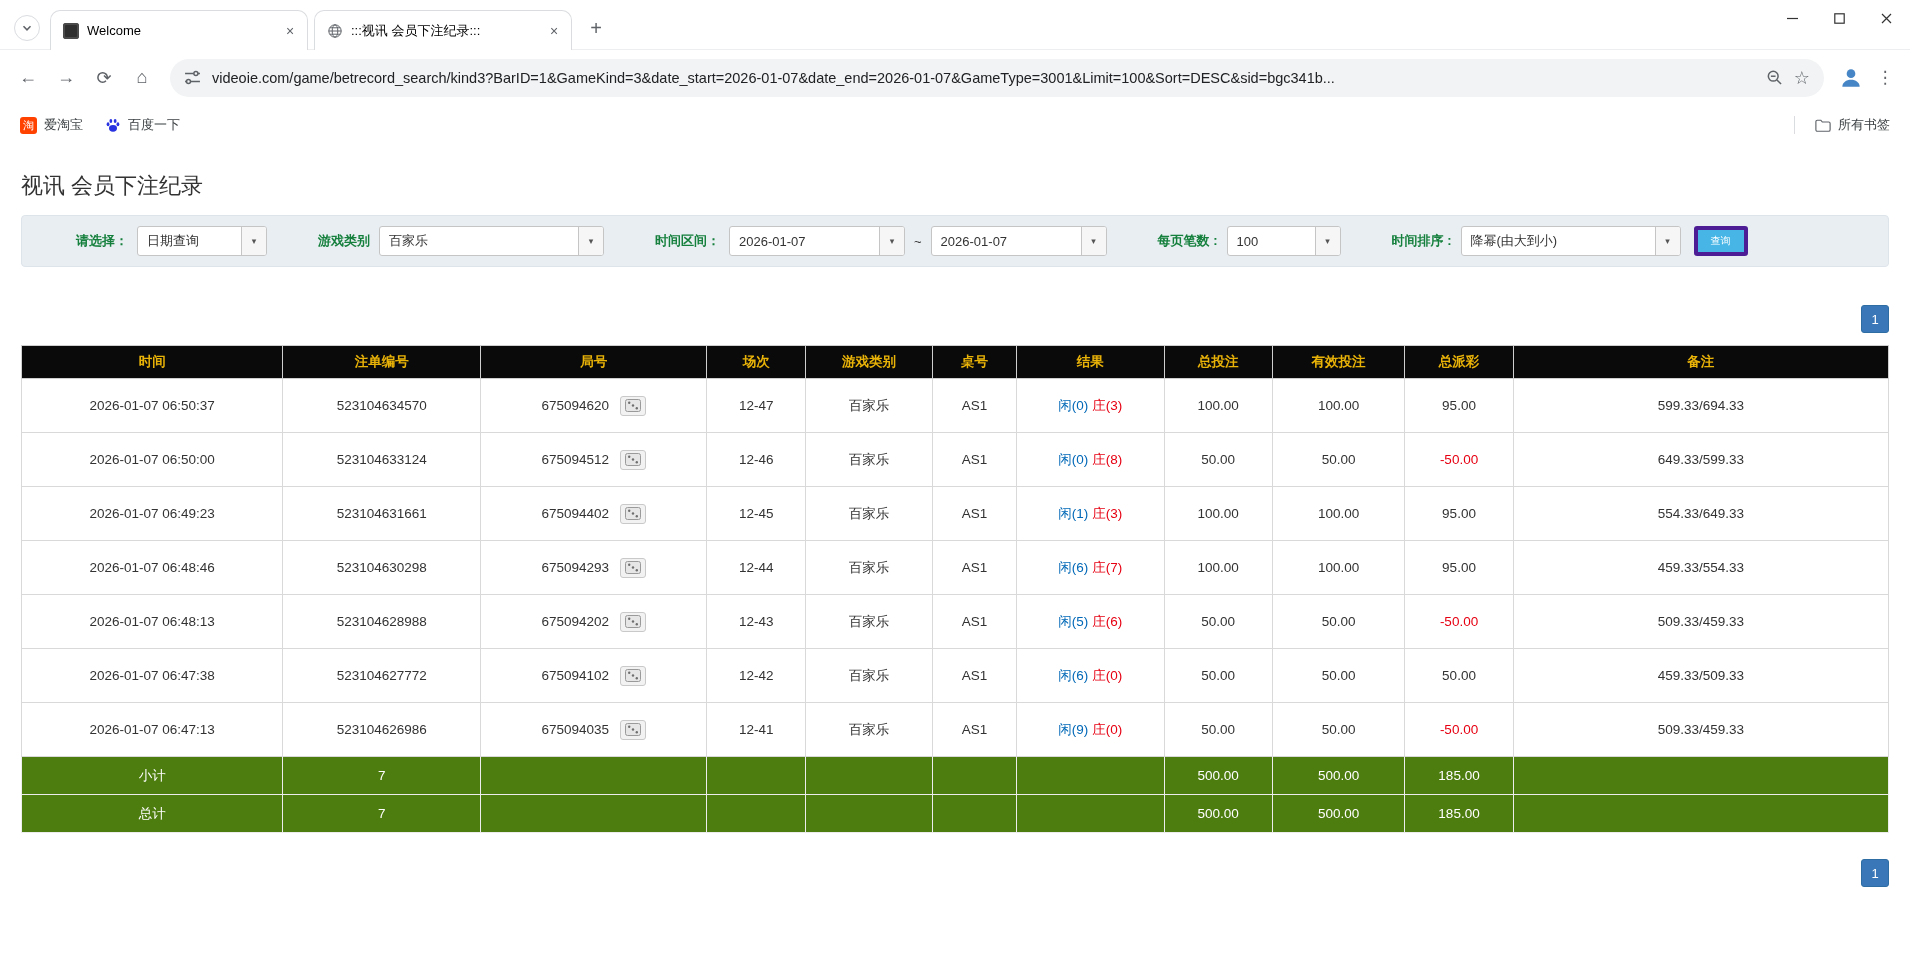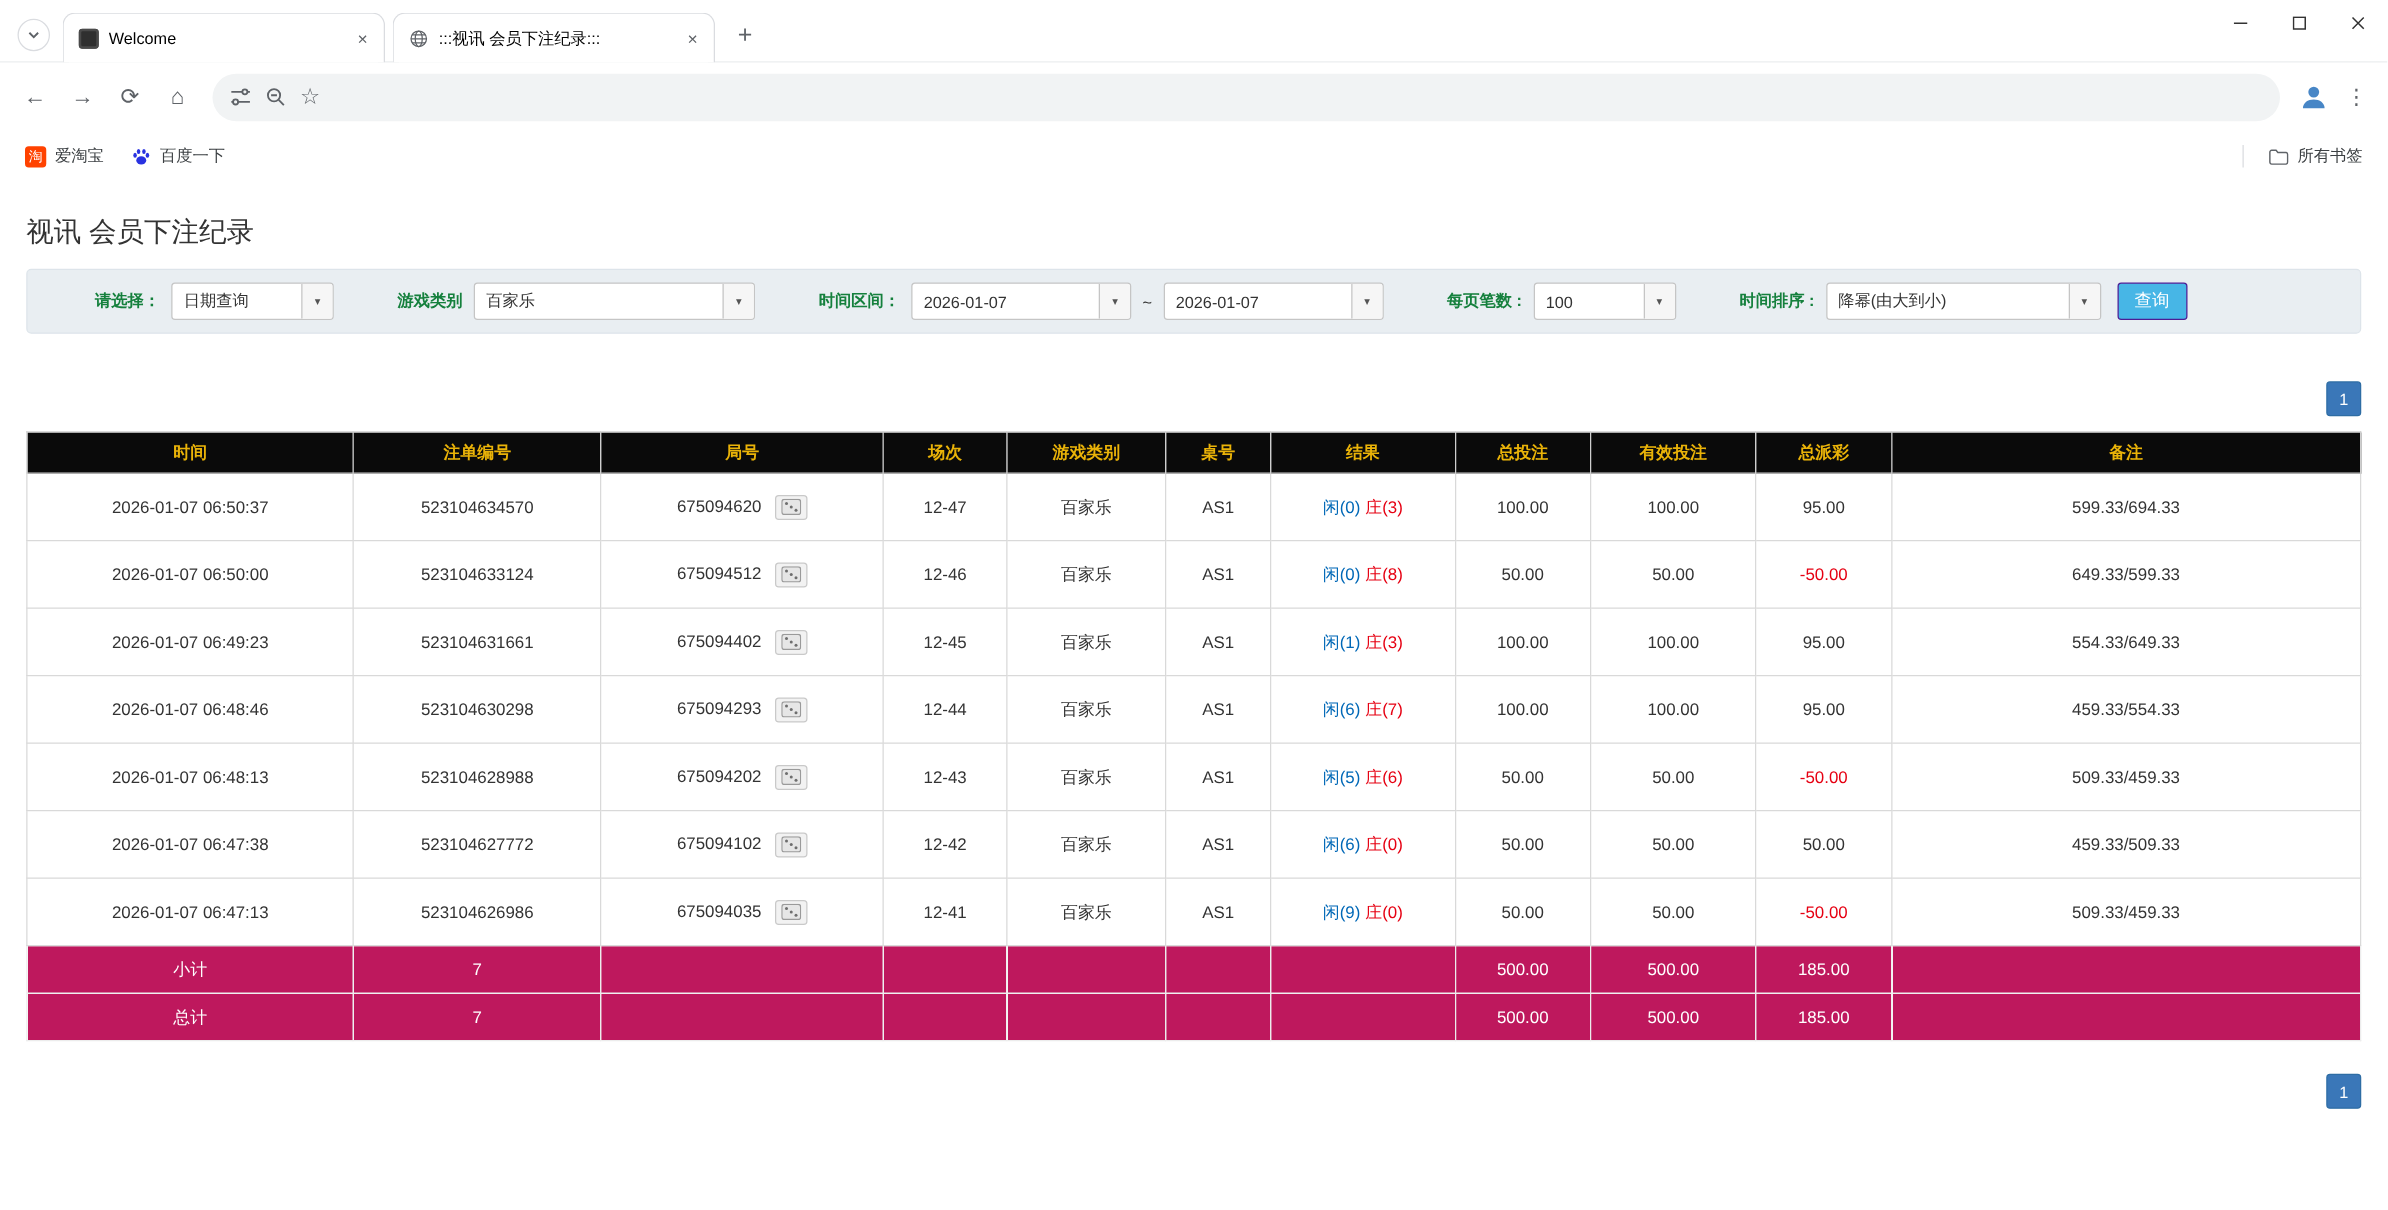--- a/index.html
+++ b/index.html
@@ -41,34 +41,34 @@
   
   .page { padding:0 21px; }
   .page h1 { font-size:22px; line-height:26px; font-weight:500; color:#333; margin:28px 0 16px; }
 
   .filters { background:#e9eef2; border:1px solid #dde4ea; border-radius:4px; padding:10px 12px; display:flex; align-items:center; gap:9px; }
   .flabel { color:#15803d; font-weight:bold; font-size:13px; white-space:nowrap;margin-left:42px; }
   .combo { display:inline-flex; align-items:center; justify-content:space-between; background:#fff; border:1px solid #c5c5c5; border-radius:3px; height:30px; overflow:hidden;gap:12px; }
   .combo .val { padding:0 9px; font-size:13px; color:#333; white-space:nowrap; }
   .combo .dd { width:25px; align-self:stretch; border-left:1px solid #c5c5c5; background:#f6f6f6; display:flex; align-items:center; justify-content:center; color:#555; font-size:9px; flex:0 0 auto; }
   .tilde { color:#333; font-size:13px; }
-  .search-btn { background:var(--accent-button); color:#fff; border:1px solid #4c1d95; border-radius:3px; height:30px; padding:0 13px; font-size:14px; margin-left:4px; }
+  .search-btn { background:var(--accent-button); color:#fff; border:4px solid #4c1d95; border-radius:3px; height:30px; padding:0 13px; font-size:10px; margin-left:4px; }
 
   .infobar { margin-top:22px; background:#dff0d8; border:1px solid #d2e7c5; border-radius:3px; height:40px; display:flex; align-items:center; justify-content:space-between; padding:0 14px; font-size:13px; color:#444; }
   .infobar .notice { color:var(--negative-red); }
 
   .pager { display:flex; justify-content:flex-end; }
   .pager.top { margin:38px 0 12px; }
   .pager.bottom { margin:26px 0 0; }
   .pgbtn { width:28px; height:28px; background:var(--pager-blue); color:#fff; border:1px solid #2e6da4; border-radius:3px; font-size:13px; }
 
   table.records { width:100%; border-collapse:collapse; table-layout:fixed; }
   table.records th { background:#0a0a0a; color:#eab308; font-size:13.5px; font-weight:bold; height:33px; border:1px solid #cfcfcf; text-align:center; }
   table.records td { border:1px solid #d9d9d9; text-align:center; font-size:13.5px; height:54px; color:#333; overflow:hidden; white-space:nowrap; }
-  tr.summary td { background:#be185d; color:#fff; border:1px solid #ececec; height:38px; }
+  tr.summary td { background:#4d7c0f; color:#fff; border:1px solid #ececec; height:38px; }
   .player { color:var(--player-blue); }
   .banker { color:var(--banker-red); margin-left:4px; }
   td.betlink { color:var(--bet-link-blue); }
   td.payout.neg { color:var(--negative-red); }
   .replay { background:#f2f2f2; border:1px solid #c9c9c9; border-radius:3px; padding:2px 4px 0; margin-left:7px; vertical-align:middle; }
 </style>
 </head>
 <body>
 
 <div>
@@ -125,20 +125,21 @@
     <button class="navbtn">⌂</button>
 
     <div class="urlbar">
       <span class="pillicon">
         <svg width="17" height="17" viewBox="0 0 16 16" stroke="#5f6368" stroke-width="1.4" fill="none">
             <path d="M1 4.2h8.2M13.2 4.2H15M1 11.8h2M6.2 11.8H15"></path>
             <circle cx="11.2" cy="4.2" r="1.9"></circle>
             <circle cx="4.2" cy="11.8" r="1.9"></circle>
           </svg>
       </span>
+      <span class="url-text">videoie.com/game/betrecord_search/kind3?BarID=1&amp;GameKind=3&amp;date_start=2026-01-07&amp;date_end=2026-01-07&amp;GameType=3001&amp;Limit=100&amp;Sort=DESC&amp;sid=bgc341b...</span>
       <span class="pillicon">
         <svg width="17" height="17" viewBox="0 0 16 16" stroke="#5f6368" stroke-width="1.4" fill="none">
             <circle cx="6.8" cy="6.8" r="4.6"></circle>
             <path d="M10.3 10.3L14.2 14.2"></path>
             <path d="M4.6 6.8h4.4"></path>
           </svg>
       </span>
       <span class="pillicon">☆</span>
     </div>
 

